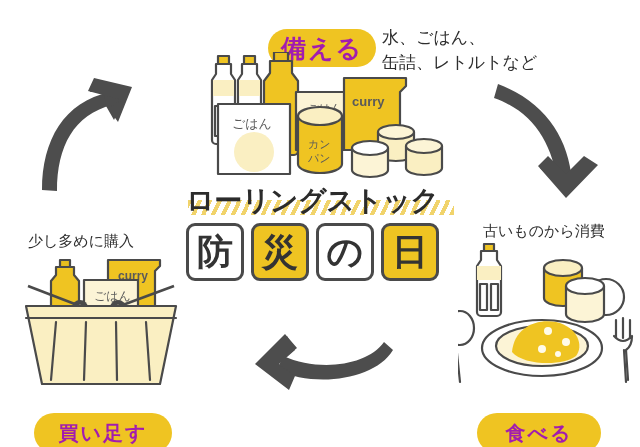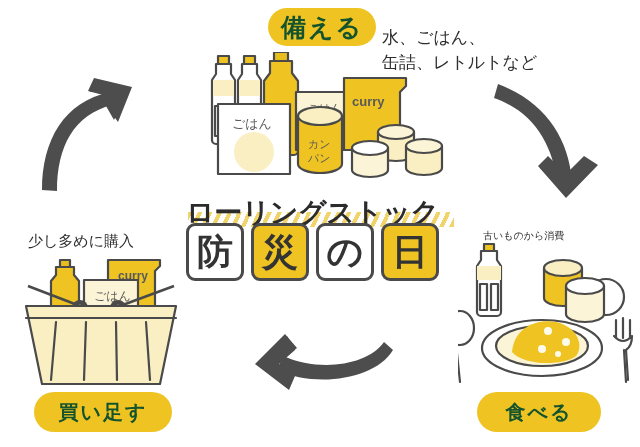--- a/index.html
+++ b/index.html
@@ -12,59 +12,59 @@
     width:640px;height:447px;
     background:#ffffff;
     overflow:hidden;
   }
   .abs{position:absolute;}
 
   
   .pill{
     background:#EFC422;
     border-radius:999px;
-    color:#14532d;
+    color:#a21caf;
     font-weight:bold;
     display:flex;align-items:center;justify-content:center;
     letter-spacing:2px;
     line-height:1;
     box-sizing:border-box;
+    margin-top:21px;
   }
   .pill-top{left:268px;top:8px;width:108px;height:38px;font-size:25px;}
   .pill-bl{left:34px;top:392px;width:138px;height:40px;font-size:20px;}
   .pill-br{left:477px;top:392px;width:124px;height:40px;font-size:20px;}
 
   
   .caption{
     color:#2E2E2E;
     font-size:17px;
     line-height:1.45;
     white-space:pre-line;
   }
   .cap-top{left:382px;top:26px;}
   .cap-left{left:28px;top:230px;font-size:15px;}
-  .cap-right{left:483px;top:229px;font-size:10px;}
+  .cap-right{left:483px;top:220px;font-size:15px;}
 
   
   #title-wrap{left:186px;top:183px;width:270px;height:108px;}
   .title-row{position:relative;height:36px;}
   .title-stripe{
     position:absolute;left:2px;top:17px;width:266px;height:15px;
     background:repeating-linear-gradient(115deg,
        #F0D163 0px,#F0D163 4px,
        #FFFFFF 4px,#FFFFFF 9px);
     opacity:.95;
   }
   .title-text{
     position:relative;
     font-size:28px;font-weight:bold;color:#2B2B2B;
     letter-spacing:-0.5px;
     line-height:36px;
     white-space:nowrap;
-    margin-top:12px;
   }
   #boxes{position:absolute;left:0;top:40px;display:flex;gap:7px;}
   .kbox{
     width:58px;height:58px;
     border:3px solid #4A4A4A;
     border-radius:9px;
     display:flex;align-items:center;justify-content:center;
     font-size:36px;font-weight:bold;color:#333333;
     box-sizing:border-box;
   }

